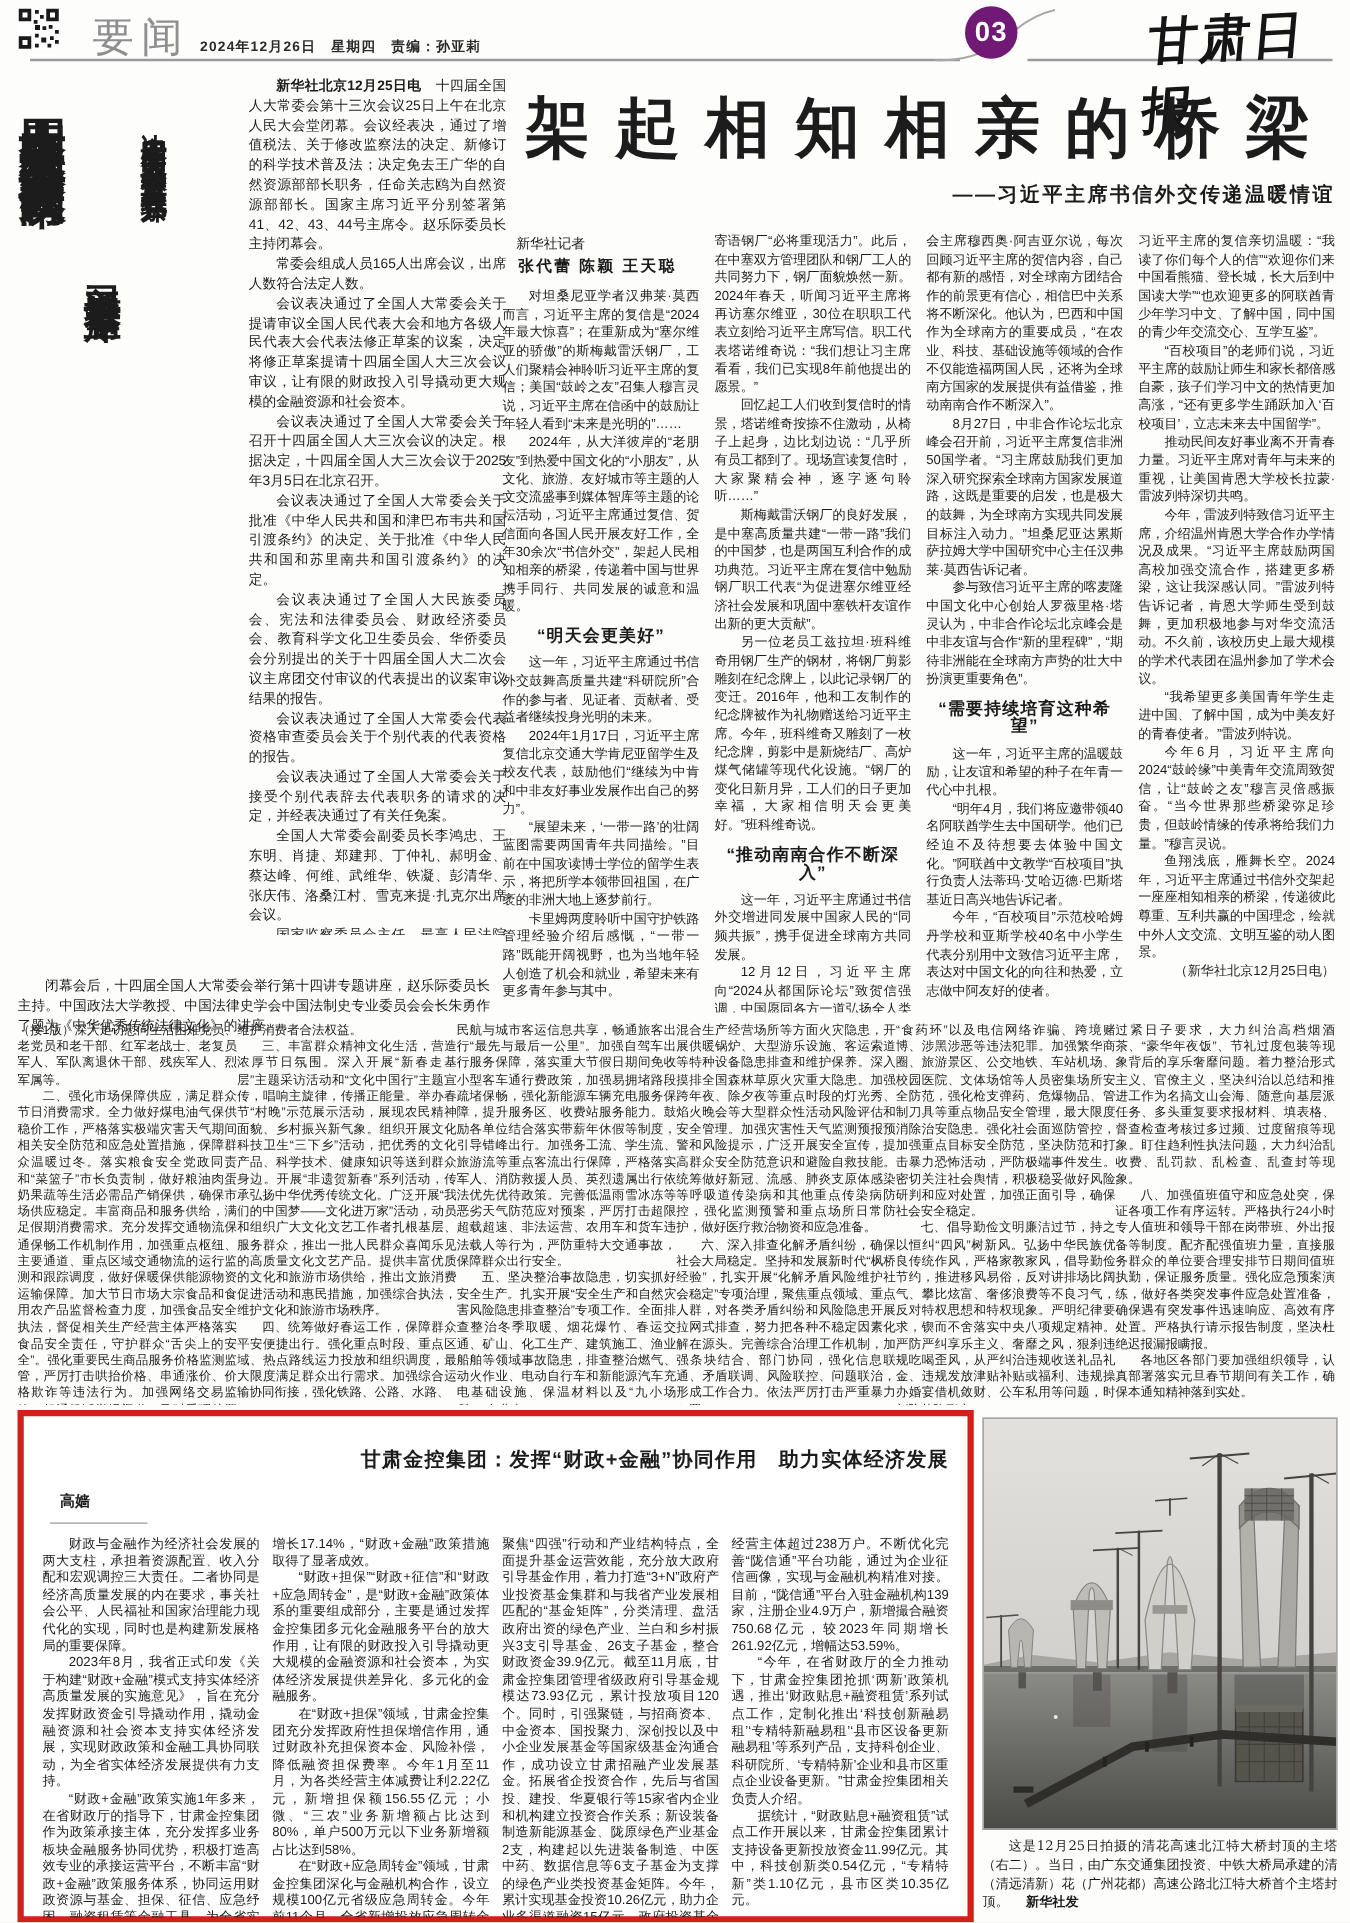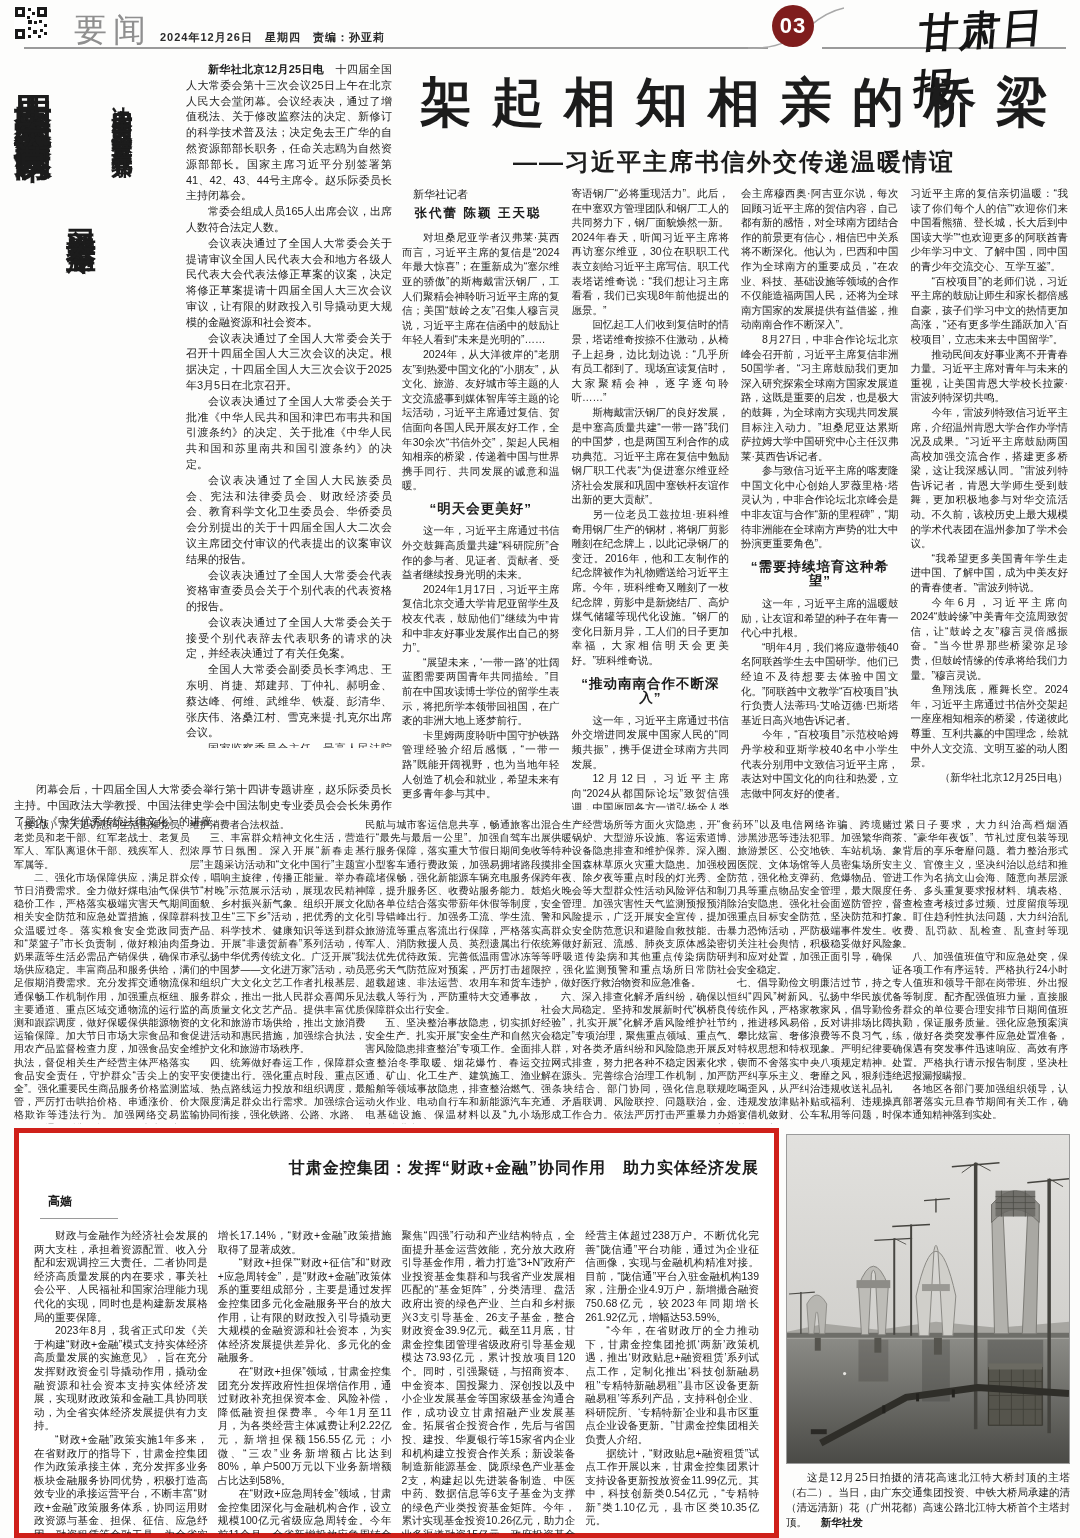--- a/index.html
+++ b/index.html
@@ -5,42 +5,42 @@
   *{margin:0;padding:0;box-sizing:border-box}
   html,body{background:#e9e9e9}
   body{font-family:"Liberation Sans","DejaVu Sans",sans-serif;color:#1c1c1c}
   .page{position:relative;width:1080px;height:1538px;margin:0 auto;background:#fdfdfc;overflow:hidden}
   .abs{position:absolute}
 
   
   .hdr-section{font-size:33px;font-weight:400;color:#8f8f8f;letter-spacing:6px}
   .hdr-date{font-size:11px;font-weight:bold;color:#2a2a2a;letter-spacing:1px}
   .hdr-rule{border-top:2px solid #9a9a9a}
-  .hdr-circle{width:42px;height:42px;border-radius:50%;background:#7f1d1d;color:#fff;
+  .hdr-circle{width:42px;height:42px;border-radius:50%;background:#701a75;color:#fff;
     display:flex;align-items:center;justify-content:center;font-size:22px;font-weight:900;letter-spacing:1px}
   .masthead{font-family:"DejaVu Serif","Liberation Serif",serif;font-size:40px;font-weight:900;
     transform:rotate(-3deg) skewX(-8deg);letter-spacing:2px;color:#151515}
 
   
   .vert{writing-mode:vertical-rl;text-orientation:upright;white-space:nowrap}
   .v-head{font-size:38px;font-weight:900;letter-spacing:3px;line-height:1}
   .v-sig{font-size:30px;font-weight:800;letter-spacing:2px;line-height:1}
   .v-sub{font-size:21px;font-weight:600;letter-spacing:2px;line-height:1}
 
   
   .para{text-indent:2em;text-align:justify;margin:0}
   .cont{text-indent:0;text-align:justify;margin:0}
   .right{text-align:right}
   .colhead{font-weight:bold;text-align:center;margin:9px 0 7px;font-size:13.5px;letter-spacing:1px}
 
   .left-body{font-size:11px;line-height:15.8px;overflow:hidden}
   .left-close{font-size:11px;line-height:16px;overflow:hidden}
 
   .main-headline{font-size:52px;font-weight:900;letter-spacing:20px;text-align:right;white-space:nowrap}
-  .main-subtitle{font-size:24px;font-weight:700;text-align:center;letter-spacing:2px}
+  .main-subtitle{font-size:16px;font-weight:700;text-align:right;letter-spacing:2px}
   .cols{display:flex;gap:12px}
   .col{flex:1 1 0;overflow:hidden}
   .main-cols .col{font-size:10.5px;line-height:14.6px}
   .byline-label{font-family:"DejaVu Serif","Liberation Serif",serif;font-size:11px;text-indent:1em;margin-top:2px}
   .byline-names{font-weight:bold;font-size:12.5px;text-indent:1em;letter-spacing:2px;margin:3px 0 10px}
 
   .band-cols{gap:0}
   .band-cols .col{font-size:10px;line-height:13.2px}
 
   
@@ -93,21 +93,21 @@
     <path d="M0,44 Q36,46 62,22 Q78,8 96,4" stroke="#a8a8a8" stroke-width="1.5" fill="none"></path>
   </svg>
   <div class="abs hdr-circle" style="left:772px;top:5px">03</div>
   <div class="abs hdr-rule" style="left:822px;top:47px;width:244px"></div>
   <div class="abs masthead" style="left:916px;top:2px">甘肃日报</div>
 
   <div class="abs vert v-head" style="left:14px;top:64px;height:742px">十四届全国人大常委会第十三次会议闭幕</div>
   <div class="abs vert v-sig" style="left:66px;top:206px;height:280px">习近平签署主席令</div>
   <div class="abs vert v-sub" style="left:112px;top:90px;height:630px">决定十四届全国人大三次会议二〇二五年三月五日在北京召开</div>
 
-  <div class="abs left-body" style="left:186px;top:62px;width:206px;height:686px">
+  <div class="abs left-body" style="left:199px;top:62px;width:206px;height:686px">
     <p class="para"><b>新华社北京12月25日电　</b><span>十四届全国人大常委会第十三次会议25日上午在北京人民大会堂闭幕。会议经表决，通过了增值税法、关于修改监察法的决定、新修订的科学技术普及法；决定免去王广华的自然资源部部长职务，任命关志鸥为自然资源部部长。国家主席习近平分别签署第41、42、43、44号主席令。赵乐际委员长主持闭幕会。</span></p>
     <div>
         <p class="para">常委会组成人员165人出席会议，出席人数符合法定人数。</p>
         <p class="para">会议表决通过了全国人大常委会关于提请审议全国人民代表大会和地方各级人民代表大会代表法修正草案的议案，决定将修正草案提请十四届全国人大三次会议审议，让有限的财政投入引导撬动更大规模的金融资源和社会资本。</p>
         <p class="para">会议表决通过了全国人大常委会关于召开十四届全国人大三次会议的决定。根据决定，十四届全国人大三次会议于2025年3月5日在北京召开。</p>
         <p class="para">会议表决通过了全国人大常委会关于批准《中华人民共和国和津巴布韦共和国引渡条约》的决定、关于批准《中华人民共和国和苏里南共和国引渡条约》的决定。</p>
         <p class="para">会议表决通过了全国人大民族委员会、宪法和法律委员会、财政经济委员会、教育科学文化卫生委员会、华侨委员会分别提出的关于十四届全国人大二次会议主席团交付审议的代表提出的议案审议结果的报告。</p>
         <p class="para">会议表决通过了全国人大常委会代表资格审查委员会关于个别代表的代表资格的报告。</p>
         <p class="para">会议表决通过了全国人大常委会关于接受个别代表辞去代表职务的请求的决定，并经表决通过了有关任免案。</p>
         <p class="para">全国人大常委会副委员长李鸿忠、王东明、肖捷、郑建邦、丁仲礼、郝明金、蔡达峰、何维、武维华、铁凝、彭清华、张庆伟、洛桑江村、雪克来提·扎克尔出席会议。</p>

